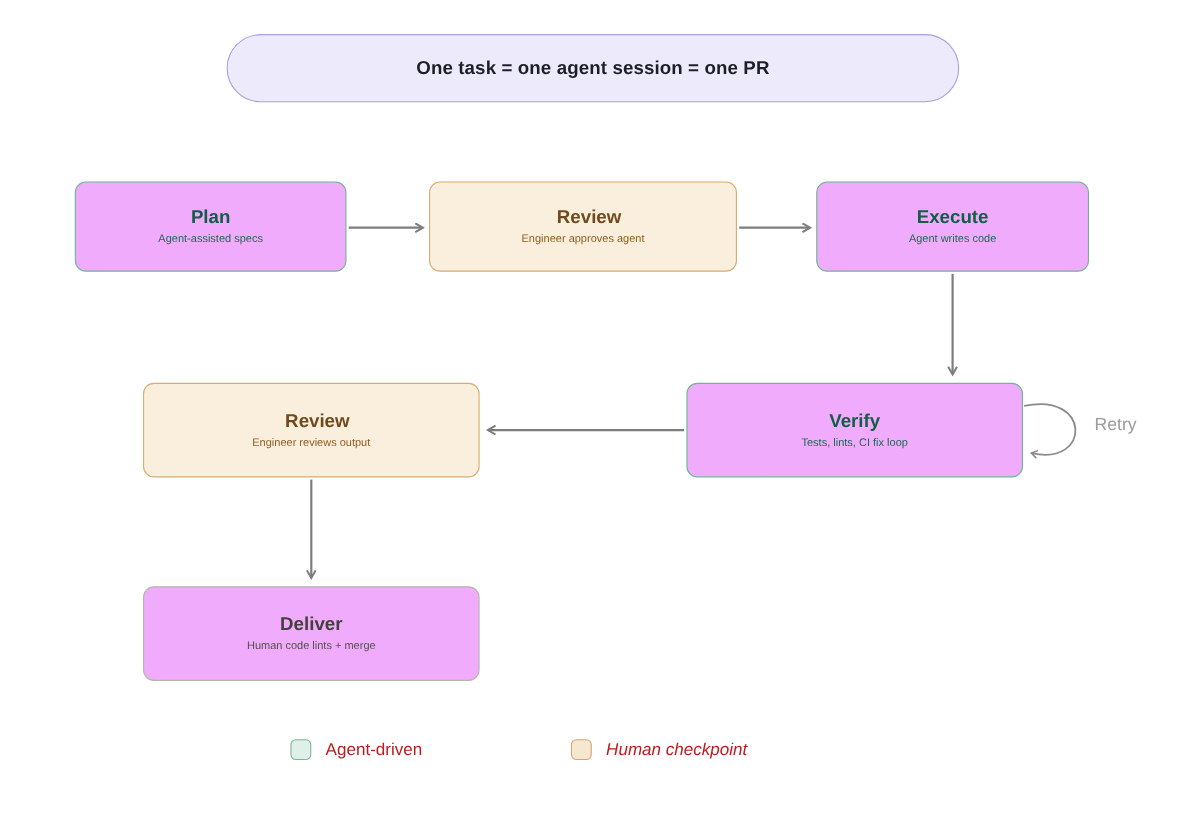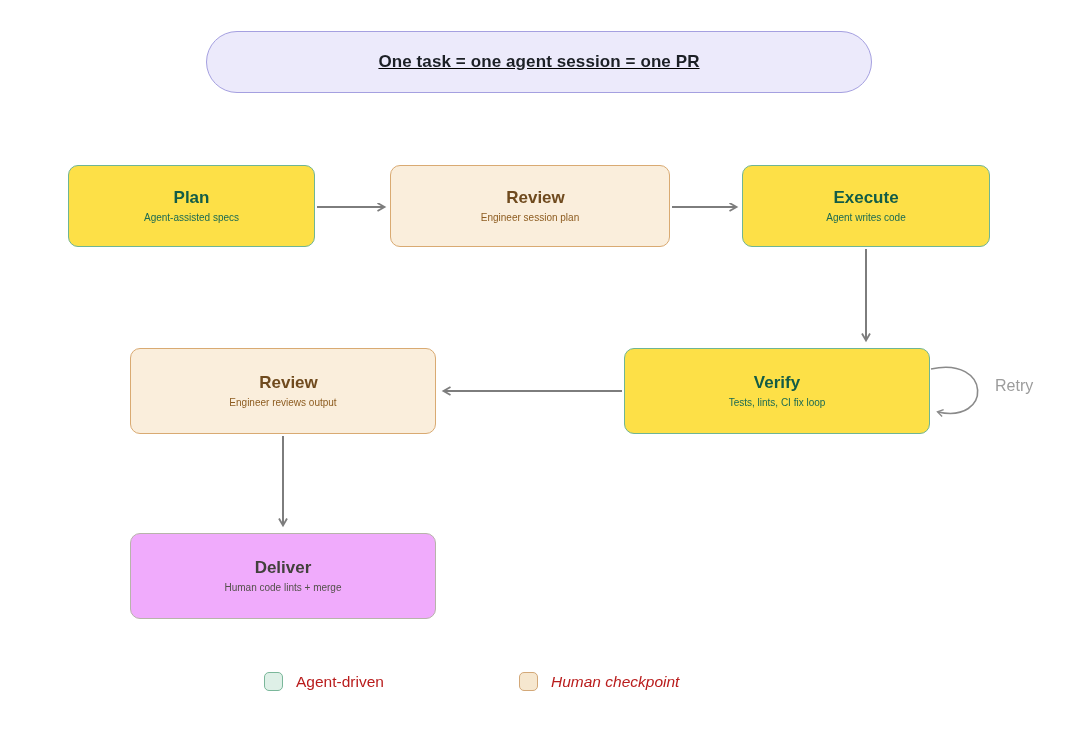--- a/index.html
+++ b/index.html
@@ -19,38 +19,37 @@
   }
   .banner {
     position: absolute;
     left: 206px; top: 31px;
     width: 666px; height: 62px;
     background: #eceafb;
     border: 1.5px solid #a5a0e0;
     border-radius: 31px;
     display: flex; align-items: center; justify-content: center;
     box-sizing: border-box;
-    text-decoration: underline;
   }
   .banner .banner-text {
     font-size: 17px; font-weight: bold; color: #1c2026; letter-spacing: 0.1px;
   }
   .node {
     position: absolute;
     border-radius: 10px;
     border: 1.5px solid;
     box-sizing: border-box;
     display: flex; flex-direction: column;
     align-items: center; justify-content: center;
     gap: 4px;
     text-align: center;
   }
   .node .title { font-size: 17px; font-weight: bold; line-height: 1.1; }
   .node .subtitle { font-size: 10px; line-height: 1.1; }
-  .node.agent { background: #fde047; border-color: #6fb594; }
+  .node.agent { background: #f0abfc; border-color: #6fb594; }
   .node.agent .title { color: #135c46; }
   .node.agent .subtitle { color: #1b6a52; }
   .node.human { background: #faeedc; border-color: #d9aa72; }
   .node.human .title { color: #6f4a1e; padding-left: 11px; }
   .node.human .subtitle { color: #8d5c20; }
   .node.neutral { background: #f0abfc; border-color: #b7b4aa; }
   .node.neutral .title { color: #42413c; }
   .node.neutral .subtitle { color: #53514a; }
 
   #node-plan          { left: 68px;  top: 165px; width: 247px; height: 82px; }
@@ -104,21 +103,21 @@
     <span class="banner-text">One task = one agent session = one PR</span>
   </div>
 
   <div class="node agent" id="node-plan">
     <div class="title">Plan</div>
     <div class="subtitle">Agent-assisted specs</div>
   </div>
 
   <div class="node human" id="node-review-plan">
     <div class="title">Review</div>
-    <div class="subtitle">Engineer session plan</div>
+    <div class="subtitle">Engineer approves agent</div>
   </div>
 
   <div class="node agent" id="node-verify">
     <div class="title">Verify</div>
     <div class="subtitle">Tests, lints, CI fix loop</div>
   </div>
 
   <div class="node agent" id="node-execute">
     <div class="title">Execute</div>
     <div class="subtitle">Agent writes code</div>

